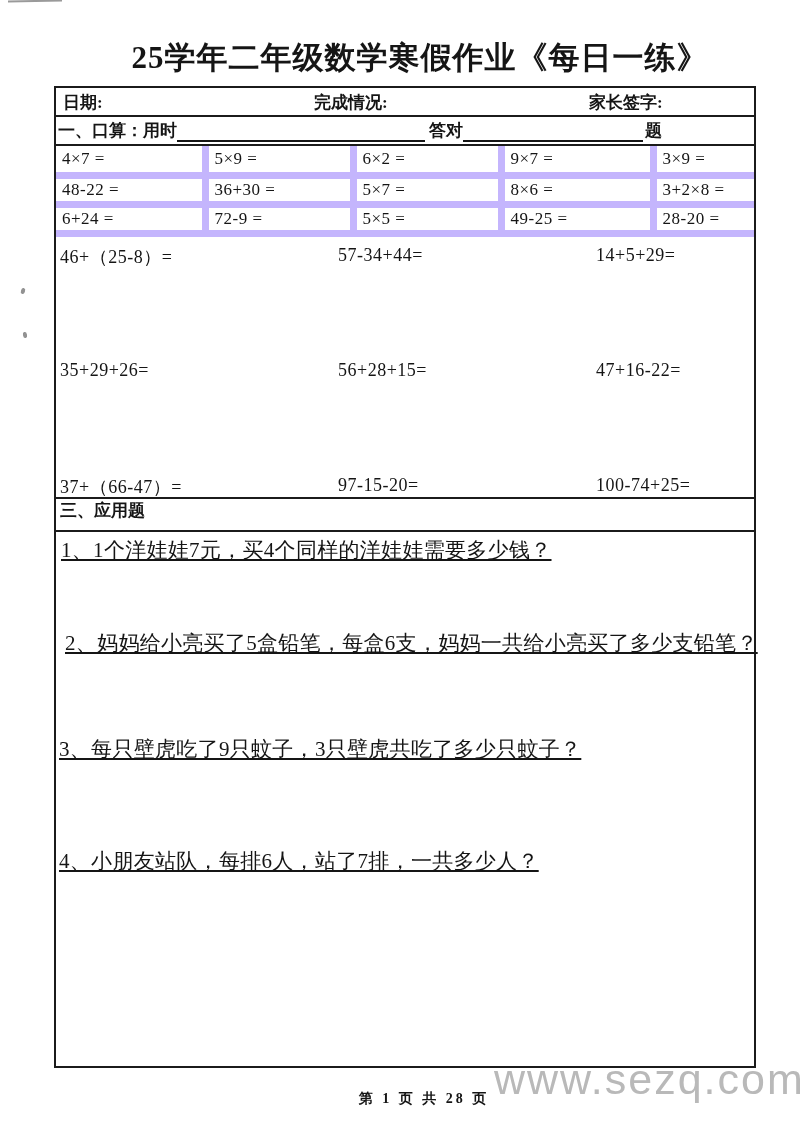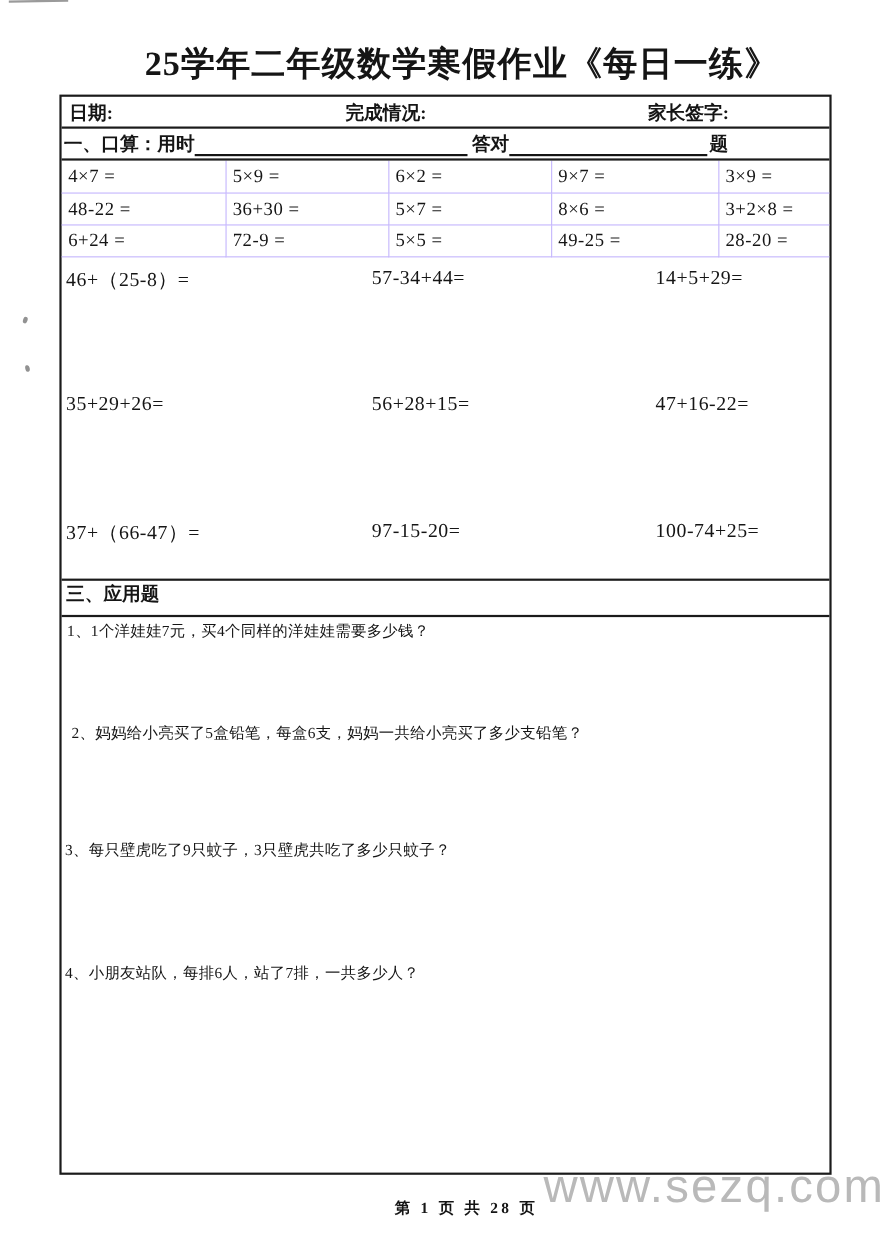--- a/index.html
+++ b/index.html
@@ -35,45 +35,45 @@
   }
   .oral-header .b{font-size:17px;font-weight:700;white-space:nowrap;line-height:22px;}
   .blank{display:inline-block;height:18px;border-bottom:2px solid #141414;}
   .blank.w1{width:248px;margin-right:4px;}
   .blank.w2{width:180px;margin-right:2px;}
 
   table.grid{
     width:100%;border-collapse:collapse;table-layout:fixed;
   }
   table.grid td{
-    box-sizing:border-box;height:29px;border:1px solid #c4b5fd;
+    box-sizing:border-box;height:29px;border:7px solid #c4b5fd;
     font-size:17px;padding:0 0 0 6px;white-space:nowrap;letter-spacing:.5px;
   }
   table.grid tr td:first-child{border-left:none;}
   table.grid tr td:last-child{border-right:none;}
   table.grid tr:first-child td{border-top:none;border-radius:14px;}
 
   .sec-title{
     box-sizing:border-box;height:29px;border-bottom:2px solid #1b1b1b;
     font-size:17px;font-weight:700;line-height:26px;padding-left:4px;
   }
   .sec-title.t3{height:33px;line-height:23px;}
 
-  .calc-area{position:relative;height:294px;box-sizing:border-box;border-bottom:2px solid #1b1b1b;}
+  .calc-area{position:relative;height:262px;box-sizing:border-box;border-bottom:2px solid #1b1b1b;}
   .calc-row{position:absolute;left:0;width:100%;height:26px;}
   .calc-row.r0{top:8px;}
   .calc-row.r1{top:123px;}
   .calc-row.r2{top:238px;}
   .calc-row .c{position:absolute;font-size:18px;white-space:nowrap;letter-spacing:.5px;}
   .calc-row .c1{left:4px;}
   .calc-row .c2{left:282px;}
   .calc-row .c3{left:540px;}
 
   .word-area{position:relative;height:395px;}
-  .word-item{position:absolute;left:5px;right:8px;font-size:14px;white-space:nowrap;letter-spacing:.3px;}
+  .word-item{position:absolute;left:5px;right:8px;font-size:21px;white-space:nowrap;letter-spacing:.3px;text-decoration:underline;}
   .word-item.p0{top:4px;}
   .word-item.p1{top:97px;left:9px;}
   .word-item.p2{top:203px;left:3px;}
   .word-item.p3{top:315px;left:3px;}
 
   .footer{
     position:absolute;left:24px;top:1090px;width:800px;text-align:center;
     font-size:14px;font-weight:700;letter-spacing:3px;
     font-family:"Liberation Serif","DejaVu Serif",serif;
   }

